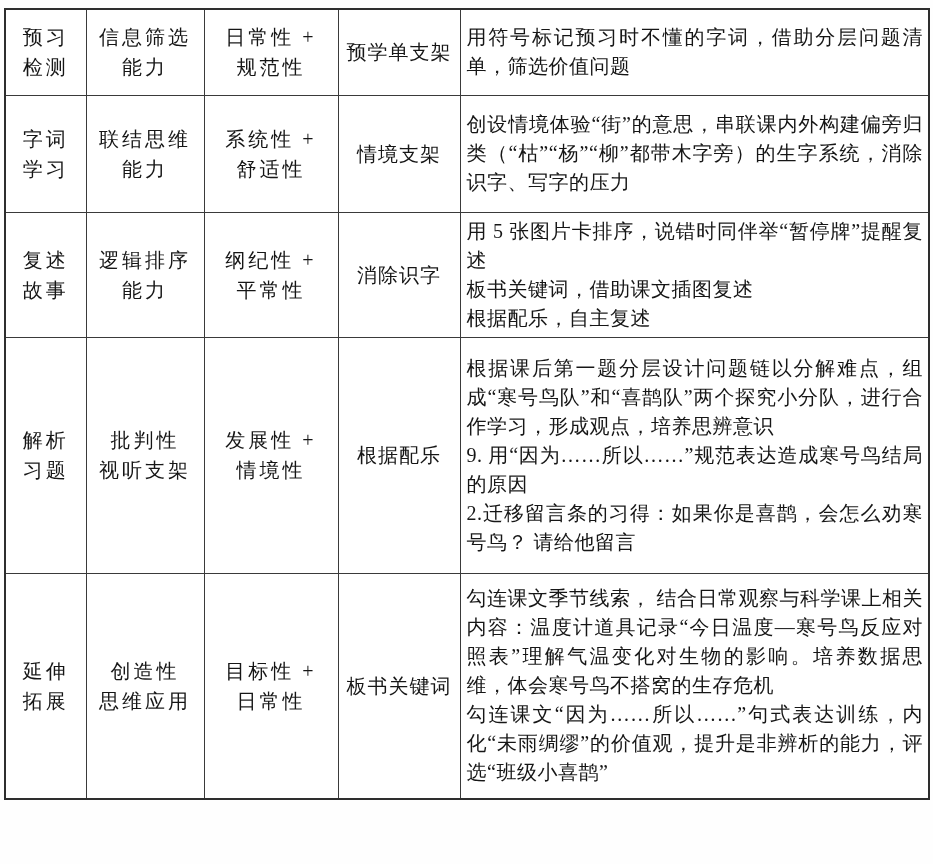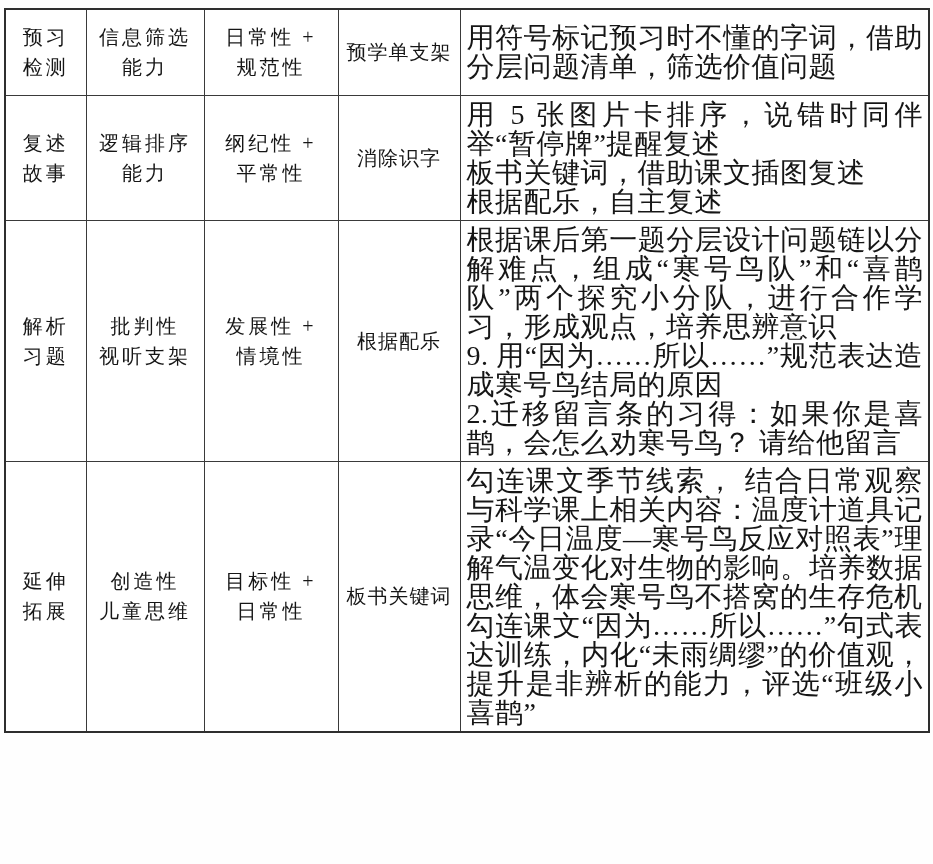--- a/index.html
+++ b/index.html
@@ -50,21 +50,21 @@
     text-align: center;
     vertical-align: middle;
     white-space: pre-line;
     letter-spacing: 3px;
     color: #161616;
   }
   td.c.tight { letter-spacing: 1px; margin-top: 36px; }
   
   td.strategy {
     font-family: "Liberation Serif", "DejaVu Serif", serif;
-    font-size: 28px;
+    font-size: 20px;
     line-height: 29px;
     text-align: justify;
     vertical-align: middle;
     white-space: pre-line;
     letter-spacing: 0.5px;
     padding: 4px 5px 4px 6px;
     color: #161616;
     margin-left: 12px;
   }
 </style>
@@ -84,20 +84,30 @@
     <tr style="height:86px">
       <td class="c">预习
 检测</td>
       <td class="c">信息筛选
 能力</td>
       <td class="c">日常性 +
 规范性</td>
       <td class="c tight">预学单支架</td>
       <td class="strategy">用符号标记预习时不懂的字词，借助分层问题清单，筛选价值问题</td>
     </tr>
+    <tr style="height:117px">
+      <td class="c">字词
+学习</td>
+      <td class="c">联结思维
+能力</td>
+      <td class="c">系统性 +
+舒适性</td>
+      <td class="c tight">情境支架</td>
+      <td class="strategy">创设情境体验“街”的意思，串联课内外构建偏旁归类（“枯”“杨”“柳”都带木字旁）的生字系统，消除识字、写字的压力</td>
+    </tr>
     <tr style="height:121px">
       <td class="c">复述
 故事</td>
       <td class="c">逻辑排序
 能力</td>
       <td class="c">纲纪性 +
 平常性</td>
       <td class="c tight">消除识字</td>
       <td class="strategy">用 5 张图片卡排序，说错时同伴举“暂停牌”提醒复述
 板书关键词，借助课文插图复述
@@ -112,21 +122,21 @@
 情境性</td>
       <td class="c tight">根据配乐</td>
       <td class="strategy">根据课后第一题分层设计问题链以分解难点，组成“寒号鸟队”和“喜鹊队”两个探究小分队，进行合作学习，形成观点，培养思辨意识
 9. 用“因为……所以……”规范表达造成寒号鸟结局的原因
 2.迁移留言条的习得：如果你是喜鹊，会怎么劝寒号鸟？ 请给他留言</td>
     </tr>
     <tr style="height:226px">
       <td class="c">延伸
 拓展</td>
       <td class="c">创造性
-儿童思维</td>
+思维应用</td>
       <td class="c">目标性 +
 日常性</td>
       <td class="c tight">板书关键词</td>
       <td class="strategy">勾连课文季节线索， 结合日常观察与科学课上相关内容：温度计道具记录“今日温度—寒号鸟反应对照表”理解气温变化对生物的影响。培养数据思维，体会寒号鸟不搭窝的生存危机
 勾连课文“因为……所以……”句式表达训练，内化“未雨绸缪”的价值观，提升是非辨析的能力，评选“班级小喜鹊”</td>
     </tr>
   </tbody>
     </table>
 </div>
 

